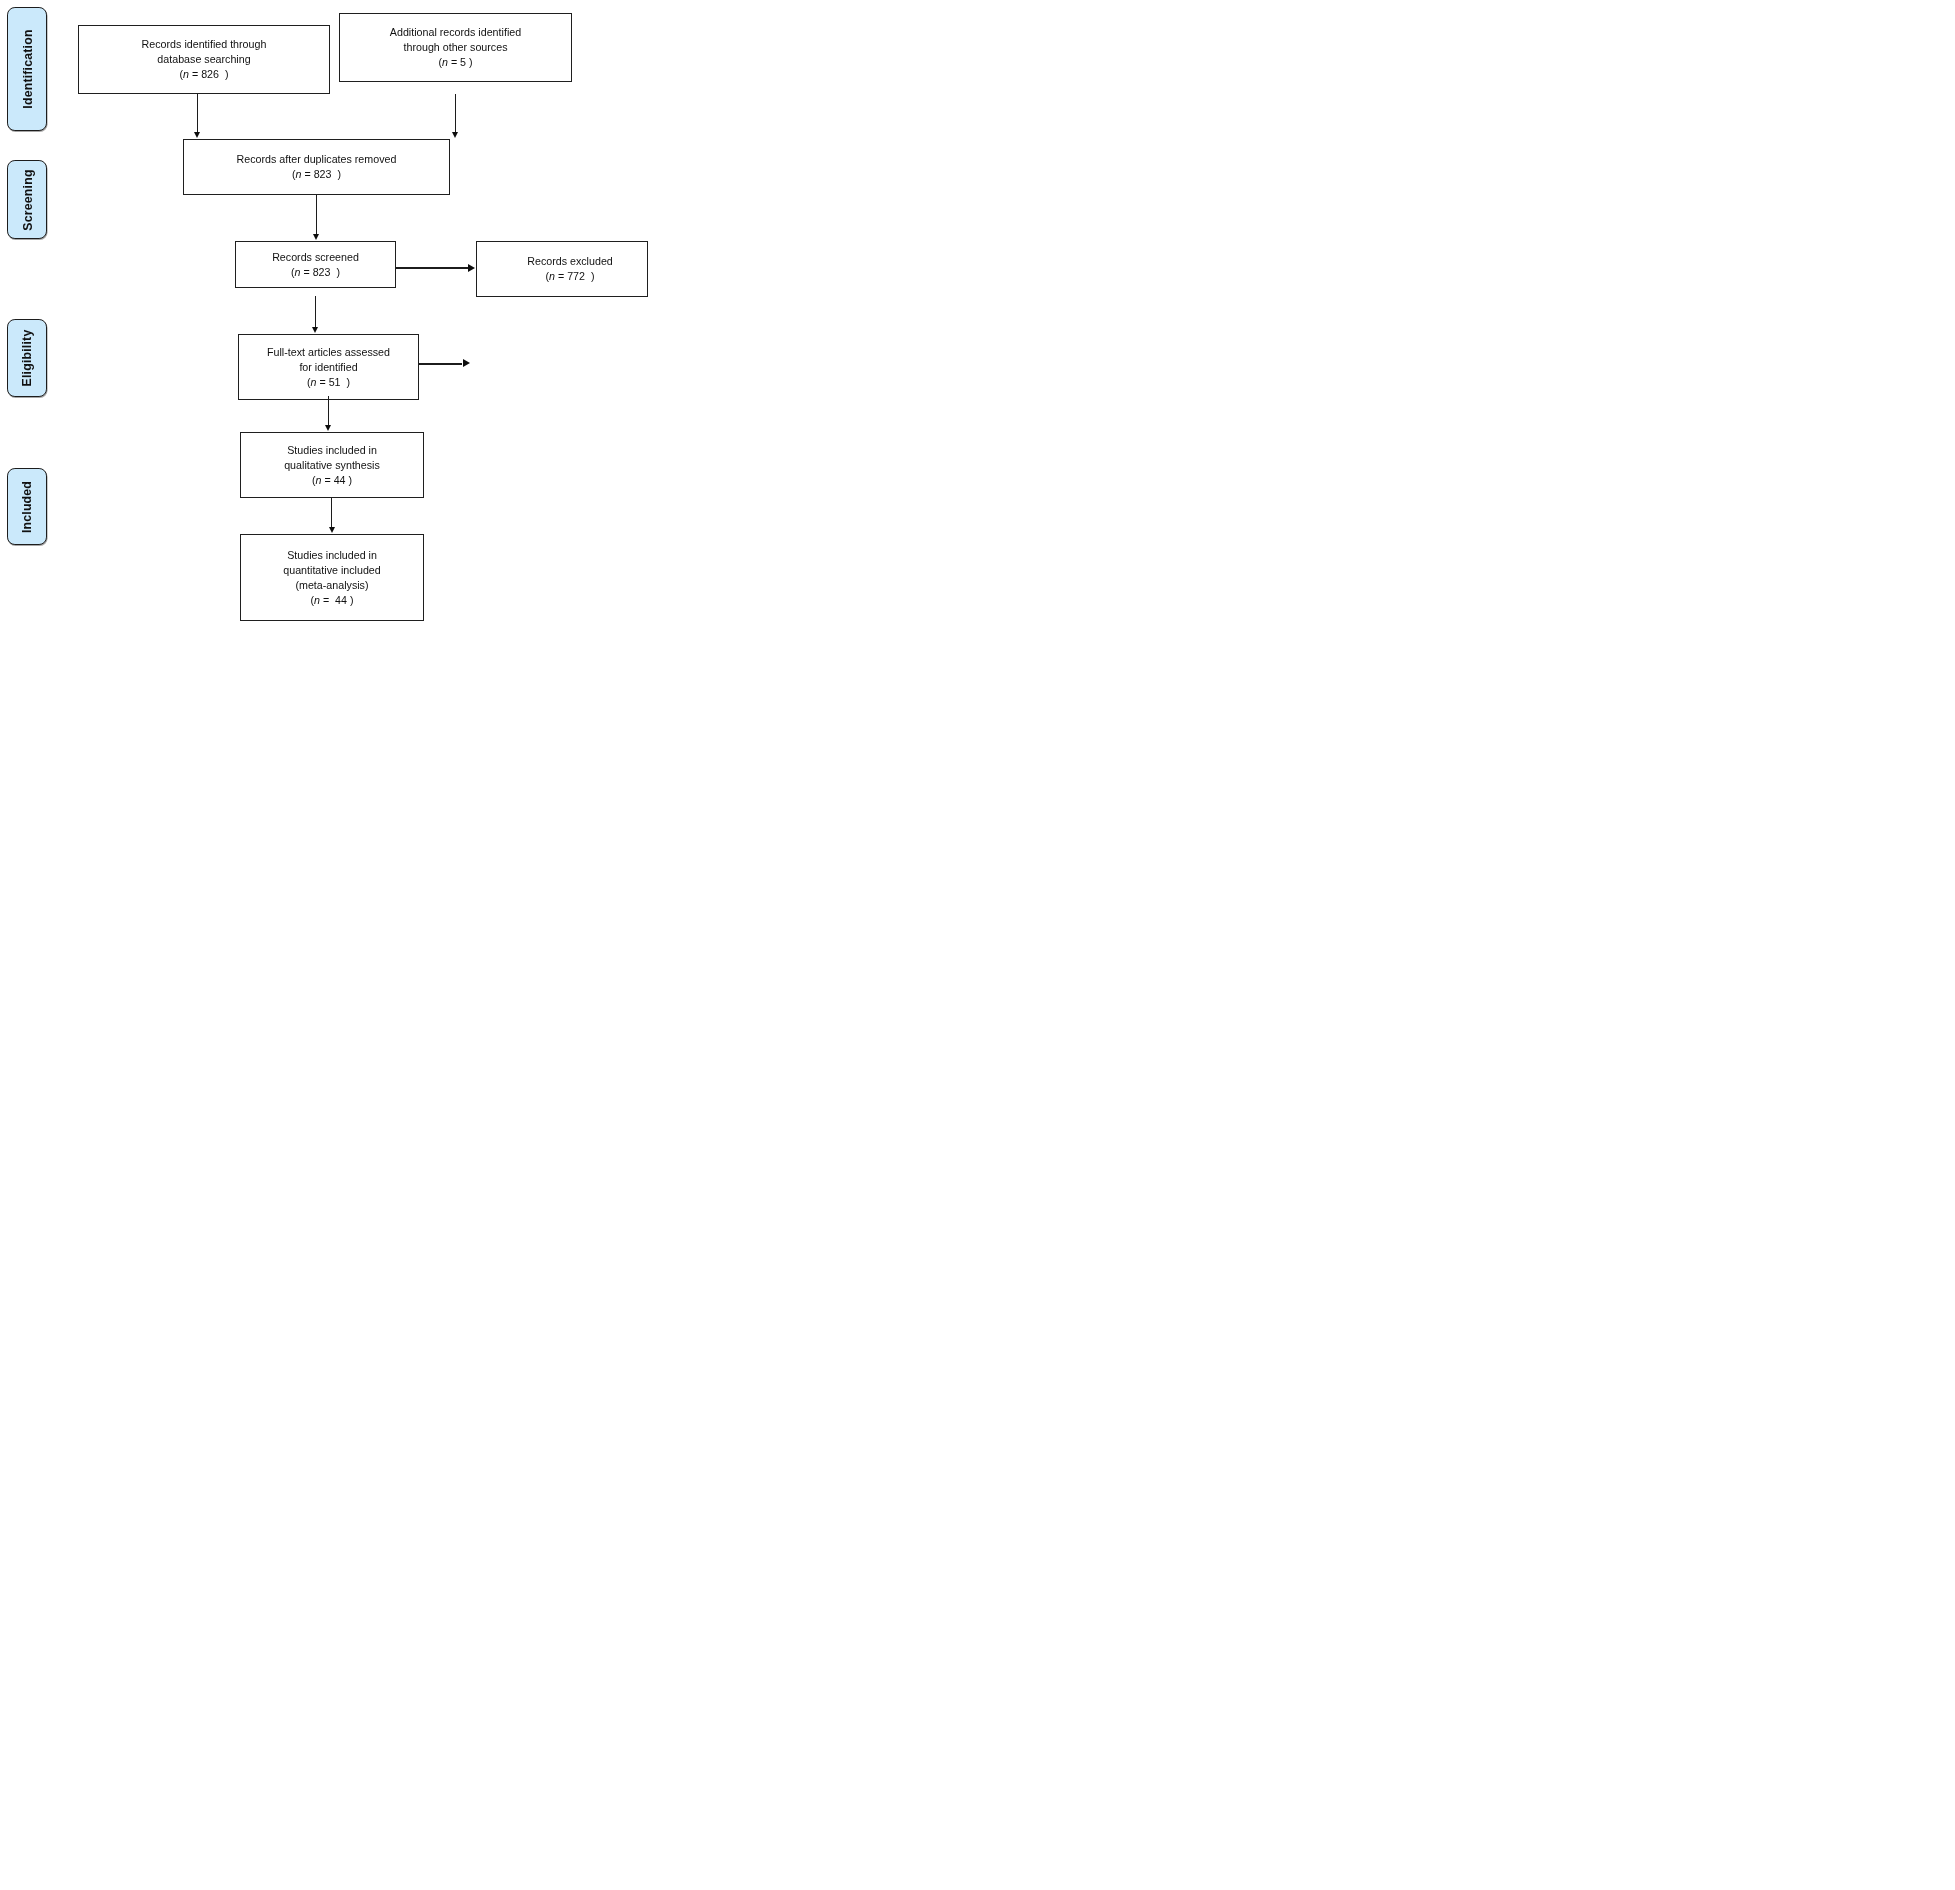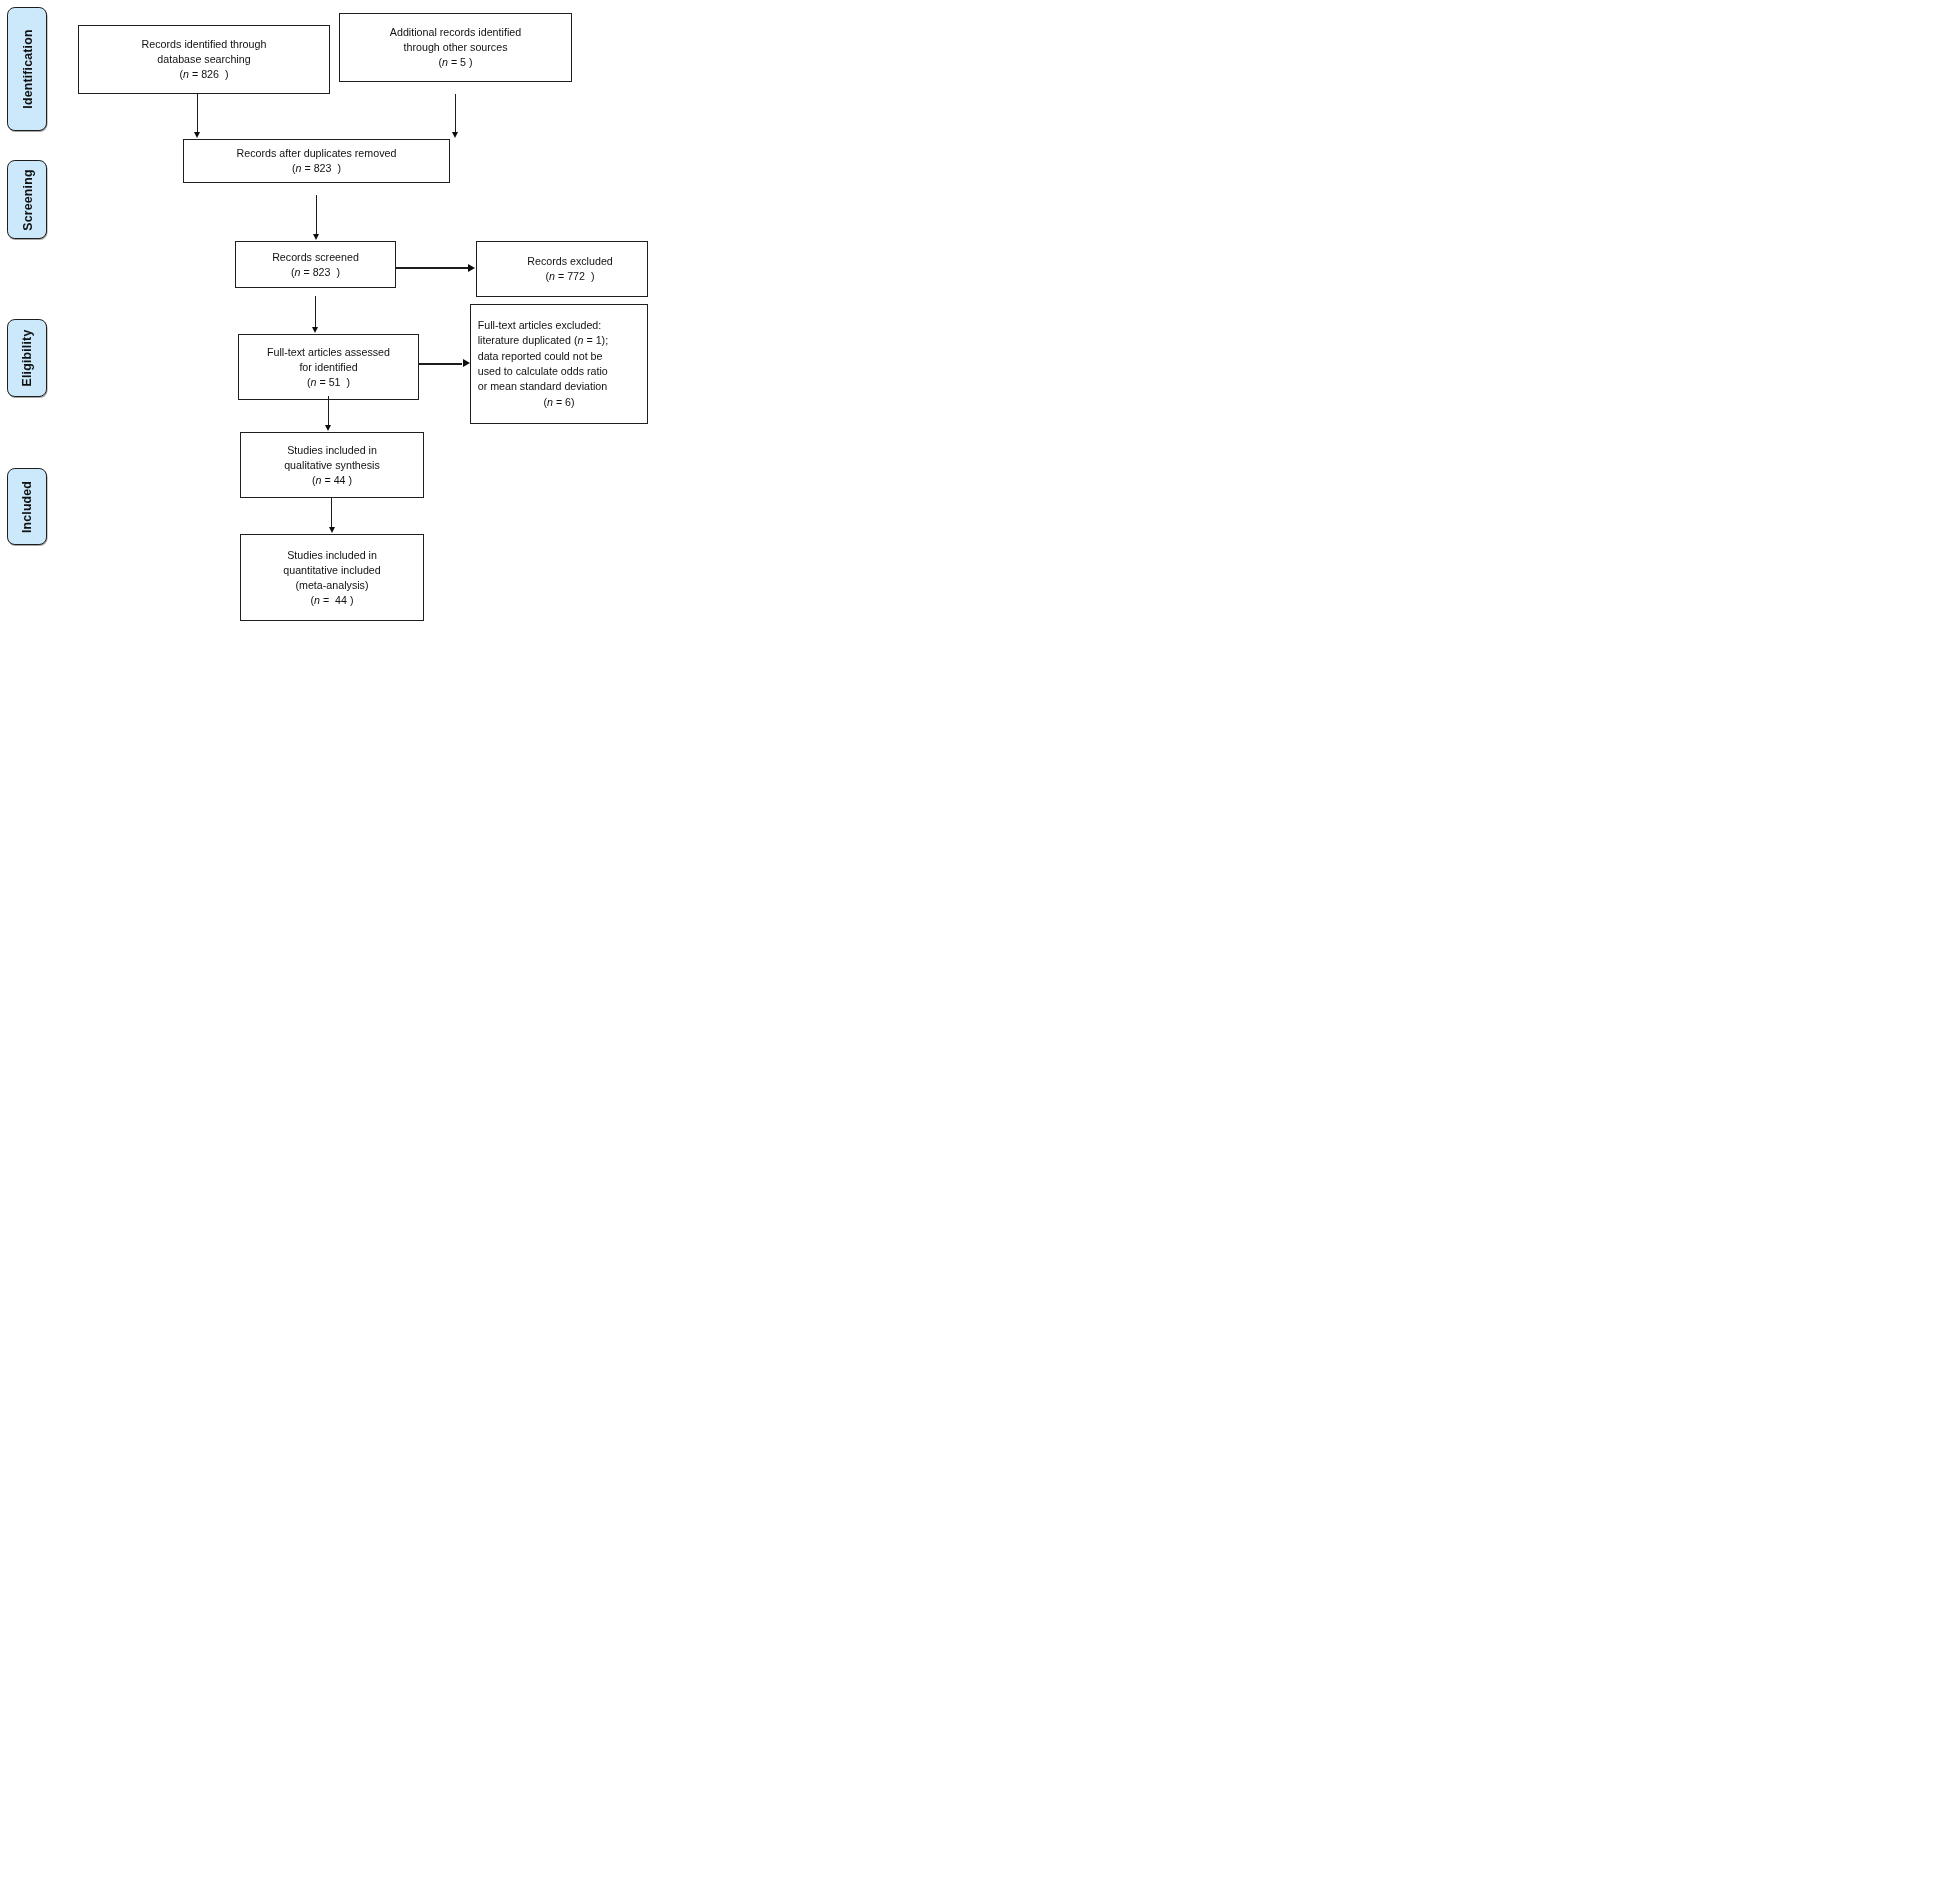--- a/index.html
+++ b/index.html
@@ -56,21 +56,21 @@
     flex-direction: column;
     align-items: center;
     justify-content: center;
     text-align: center;
     font-size: 10.7px;
     line-height: 15px;
     color: #111;
   }
   #box-identified   { left: 78px; top: 25px;  width: 252px; height: 69px; }
   #box-additional   { left: 339px; top: 13px;  width: 233px; height: 69px; }
-  #box-dedup        { left: 183px; top: 139px; width: 267px; height: 44px; }
+  #box-dedup        { left: 183px; top: 139px; width: 267px; height: 56px; }
   #box-screened     { left: 235px; top: 241px; width: 161px; height: 47px; }
   #box-excluded     { left: 476px; top: 241px; width: 172px; height: 56px; padding-left: 16px; }
   #box-fulltext     { left: 238px; top: 334px; width: 181px; height: 66px; }
   #box-ft-excluded  { left: 470px; top: 304px; width: 178px; height: 120px;
                       align-items: flex-start; text-align: left;
                       padding: 0 6.7px; line-height: 15.4px; }
   #box-ft-excluded .count { align-self: center; text-align: center; }
   #box-qualitative  { left: 240px; top: 432px; width: 184px; height: 66px; }
   #box-quantitative { left: 240px; top: 534px; width: 184px; height: 87px; }
 
@@ -161,28 +161,20 @@
   <div class="box" id="box-excluded">
     <div>Records excluded</div>
     <div class="count">(<i>n</i> = 772&nbsp; )</div>
   </div>
 
   <div class="box" id="box-fulltext">
     <div>Full-text articles assessed</div>
     <div>for identified</div>
     <div class="count">(<i>n</i> = 51&nbsp; )</div>
   </div>
-  <div class="box" id="box-ft-excluded">
-    <div>Full-text articles excluded:</div>
-    <div class="count" style="align-self:flex-start;">literature duplicated (<i>n</i> = 1);</div>
-    <div>data reported could not be</div>
-    <div>used to calculate odds ratio</div>
-    <div>or mean standard deviation</div>
-    <div class="count">(<i>n</i> = 6)</div>
-  </div>
 
   <div class="box" id="box-qualitative">
     <div>Studies included in</div>
     <div>qualitative synthesis</div>
     <div class="count">(<i>n</i> = 44 )</div>
   </div>
   <div class="box" id="box-quantitative">
     <div>Studies included in</div>
     <div>quantitative included</div>
     <div>(meta-analysis)</div>

